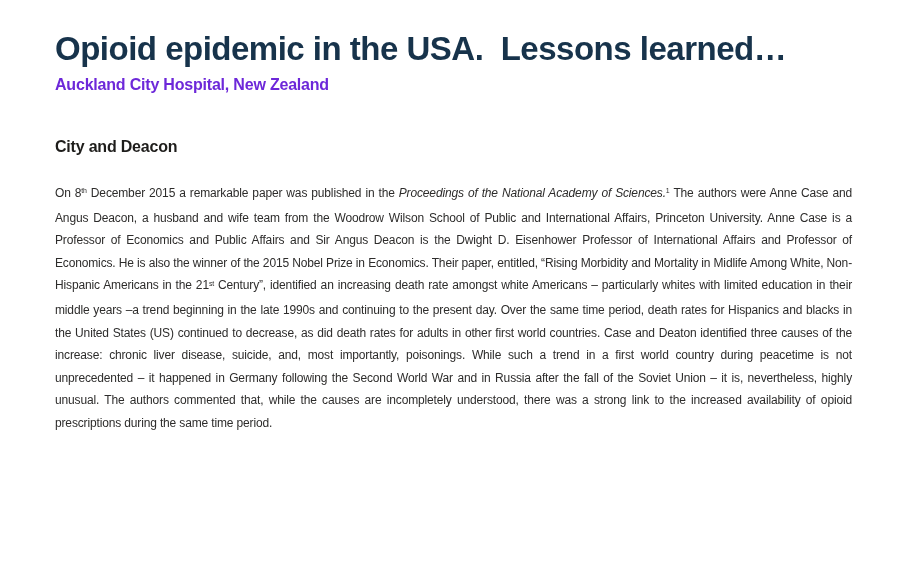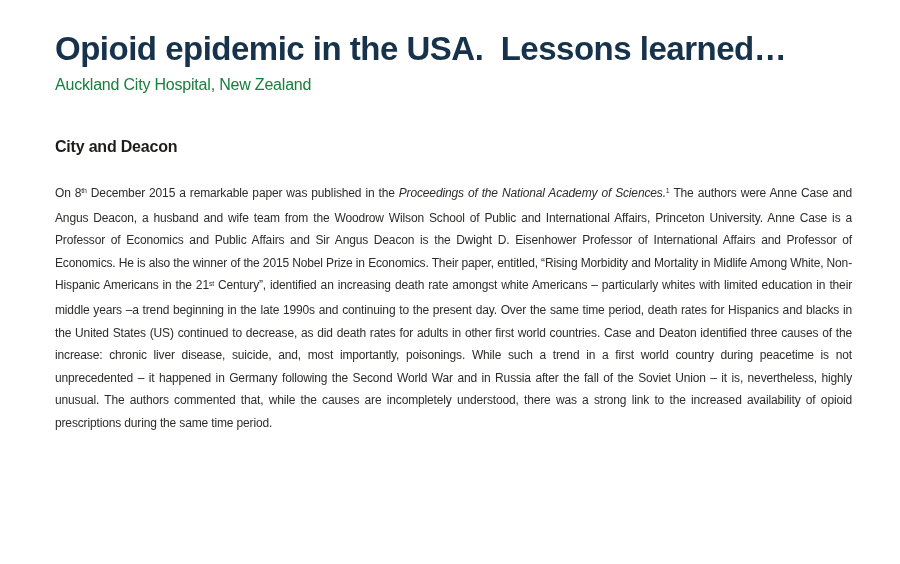--- a/index.html
+++ b/index.html
@@ -32,22 +32,22 @@
   }
   .author-name {
     font-size: 20px;
     font-weight: bold;
     color: #1e1d1b;
     margin: 0 0 3px 0;
     letter-spacing: -0.2px;
   }
   .affiliation {
     font-size: 16px;
-    font-weight: normal;
-    color: #15803d;
+    font-weight: bold;
+    color: #6d28d9;
     margin: 0;
     letter-spacing: -0.2px;
   }
   .section-heading {
     font-size: 16px;
     font-weight: bold;
     color: #1e1d1b;
     margin: 44px 0 0 0;
     letter-spacing: -0.2px;
   }

